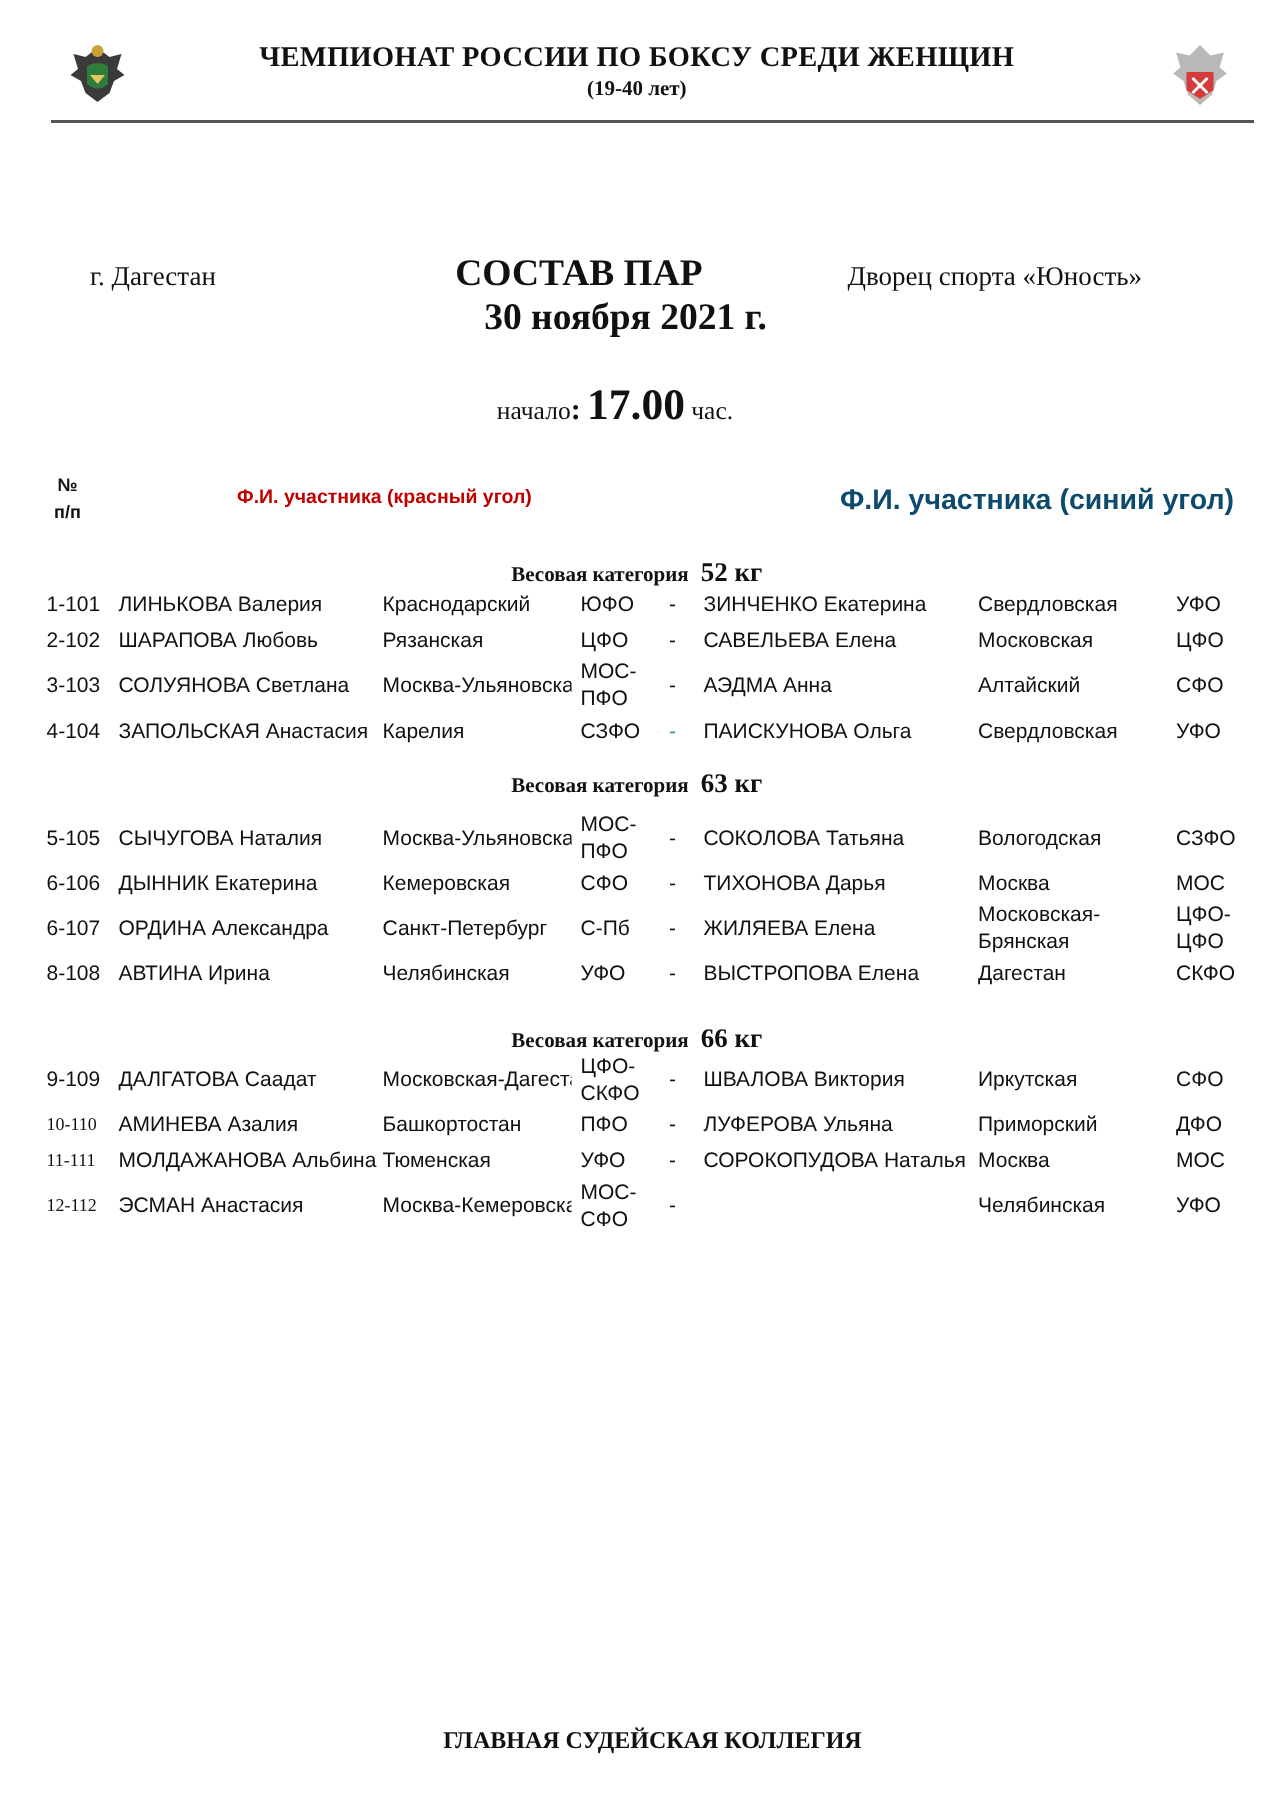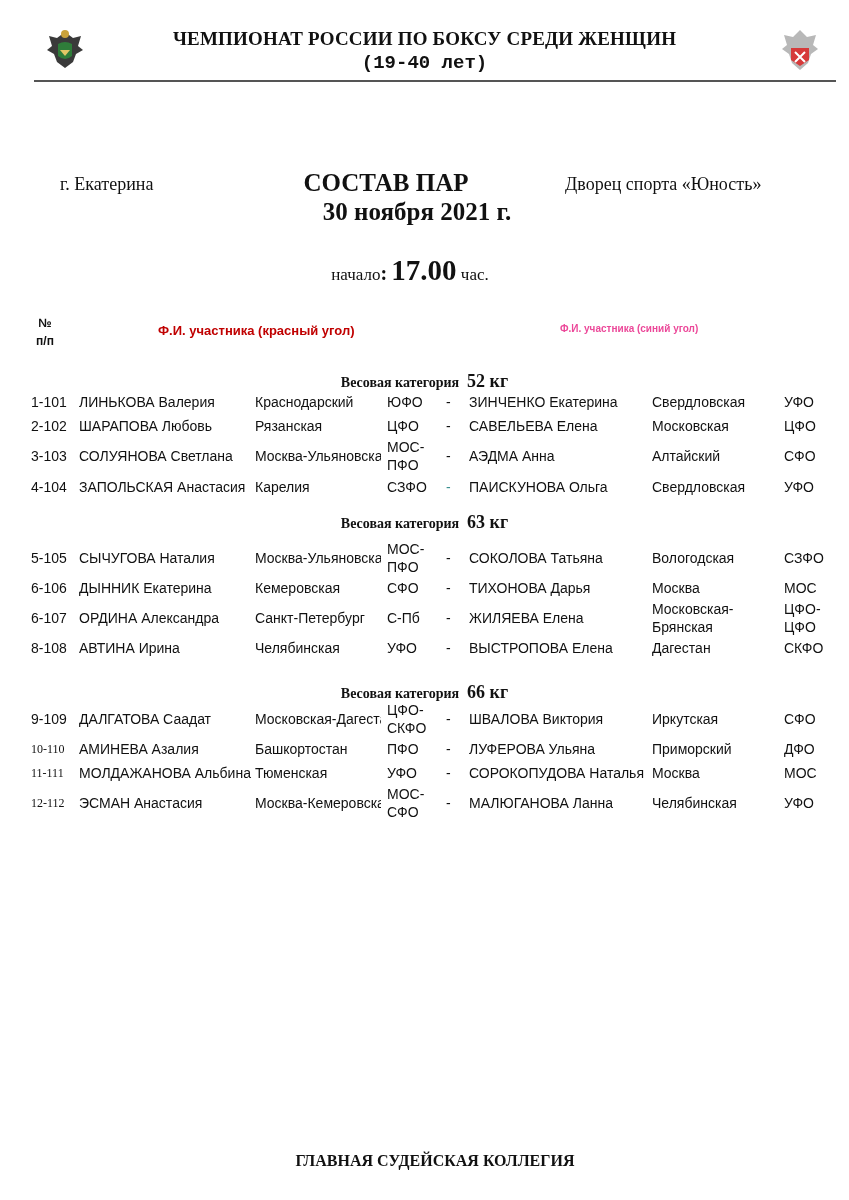--- a/index.html
+++ b/index.html
@@ -1,21 +1,21 @@
 <!DOCTYPE html>
 <html><head>
 <meta charset="utf-8">
 <style>
   html, body { margin: 0; padding: 0; background: #ffffff; }
   body { width: 849px; height: 1200px; position: relative; overflow: hidden; color: #111; }
 
   .header-title { position: absolute; left: 0; width: 849px; top: 28px; text-align: center;
     font-family: "Liberation Serif", serif; font-weight: bold; font-size: 19px; letter-spacing: 0.2px; }
   .header-sub { position: absolute; left: 0; width: 849px; top: 52px; text-align: center;
-    font-family: Liberation Mono, monospace; font-weight: bold; font-size: 19px; }
+    font-family: Liberation Serif, serif; font-weight: bold; font-size: 14px; }
   .header-rule { position: absolute; left: 34px; width: 802px; top: 80px; height: 2px; background: #555; }
   .emblem { position: absolute; top: 26px; width: 44px; height: 48px; }
   .emblem-left { left: 43px; }
   .emblem-right { left: 778px; }
 
   .city { position: absolute; left: 60px; top: 174px; font-family: "Liberation Serif", serif; font-size: 18px; }
   .venue { position: absolute; left: 565px; top: 174px; font-family: "Liberation Serif", serif; font-size: 18px; }
   .doc-title { position: absolute; left: 0; width: 772px; top: 169px; text-align: center;
     font-family: "Liberation Serif", serif; font-weight: bold; font-size: 25px; }
   .doc-date { position: absolute; left: 0; width: 834px; top: 198px; text-align: center;
@@ -24,21 +24,21 @@
   .start { position: absolute; left: 0; width: 820px; top: 254px; text-align: center;
     font-family: "Liberation Serif", serif; font-size: 17px; }
   .start .colon { font-weight: bold; font-size: 20px; }
   .start .time { font-weight: bold; font-size: 29px; }
 
   .col-num { position: absolute; left: 30px; width: 30px; top: 314px; text-align: center;
     font-family: "Liberation Sans", sans-serif; font-weight: bold; font-size: 12px; line-height: 18px; }
   .col-red { position: absolute; left: 158px; top: 323px; font-family: "Liberation Sans", sans-serif;
     font-weight: bold; font-size: 13px; color: #c00000; }
   .col-blue { position: absolute; left: 560px; top: 323px; font-family: "Liberation Sans", sans-serif;
-    font-weight: bold; font-size: 10px; color: #ec4899; }
+    font-weight: bold; font-size: 19px; color: #0c4a6e; }
 
   .category { position: absolute; left: 0; width: 849px; text-align: center;
     font-family: "Liberation Serif", serif; font-weight: bold; font-size: 14px; }
   .category .kg { font-size: 18px; margin-left: 8px; }
 
   .row { position: absolute; left: 0; width: 849px; height: 30px; font-family: "Liberation Sans", sans-serif; font-size: 14px; }
   .cell { position: absolute; top: 0; height: 100%; display: flex; align-items: center; white-space: nowrap; }
   .c-num { left: 31px; }
   .c-num.small { font-size: 12px; font-family: Liberation Serif, serif; }
   .c-rname { left: 79px; }
@@ -68,21 +68,21 @@
 <div class="header-sub">(19-40 лет)</div>
 <div class="emblem emblem-right">
   <svg width="44" height="48" viewBox="0 0 44 48">
     <path d="M22 4 L15 11 L6 9 L9 19 L4 23 L11 28 L14 37 L22 44 L30 37 L33 28 L40 23 L35 19 L38 9 L29 11 Z" fill="#b8b8b8"></path>
     <path d="M13 22 L31 22 L31 34 L22 40 L13 34 Z" fill="#d63a3a"></path>
     <path d="M17 26 L27 36 M27 26 L17 36" stroke="#ffffff" stroke-width="2"></path>
   </svg>
 </div>
 <div class="header-rule"></div>
 
-<div class="city">г. Екатерина</div>
+<div class="city">г. Дагестан</div>
 <div class="doc-title">СОСТАВ ПАР</div>
 <div class="venue">Дворец спорта «Юность»</div>
 <div class="doc-date">30 ноября 2021 г.</div>
 
 <div class="start">
   <span>начало</span><span class="colon">:</span>
   <span class="time">17.00</span>
   <span>час.</span>
 </div>
 
@@ -212,19 +212,18 @@
       <div class="cell c-bregion">Москва</div>
       <div class="cell c-bdist">МОС</div>
     </div>
     <div class="row" style="top: 788px;">
       <div class="cell c-num small">12-112</div>
       <div class="cell c-rname">ЭСМАН Анастасия</div>
       <div class="cell c-rregion">Москва-Кемеровская</div>
       <div class="cell c-rdist">МОС-
 СФО</div>
       <div class="cell c-dash">-</div>
-      <div class="cell c-bname">МАЛЮГАНОВА Ланна</div>
       <div class="cell c-bregion">Челябинская</div>
       <div class="cell c-bdist">УФО</div>
     </div>
   </div>
 
 <div class="footer">ГЛАВНАЯ СУДЕЙСКАЯ КОЛЛЕГИЯ</div>
 
 </body></html>

